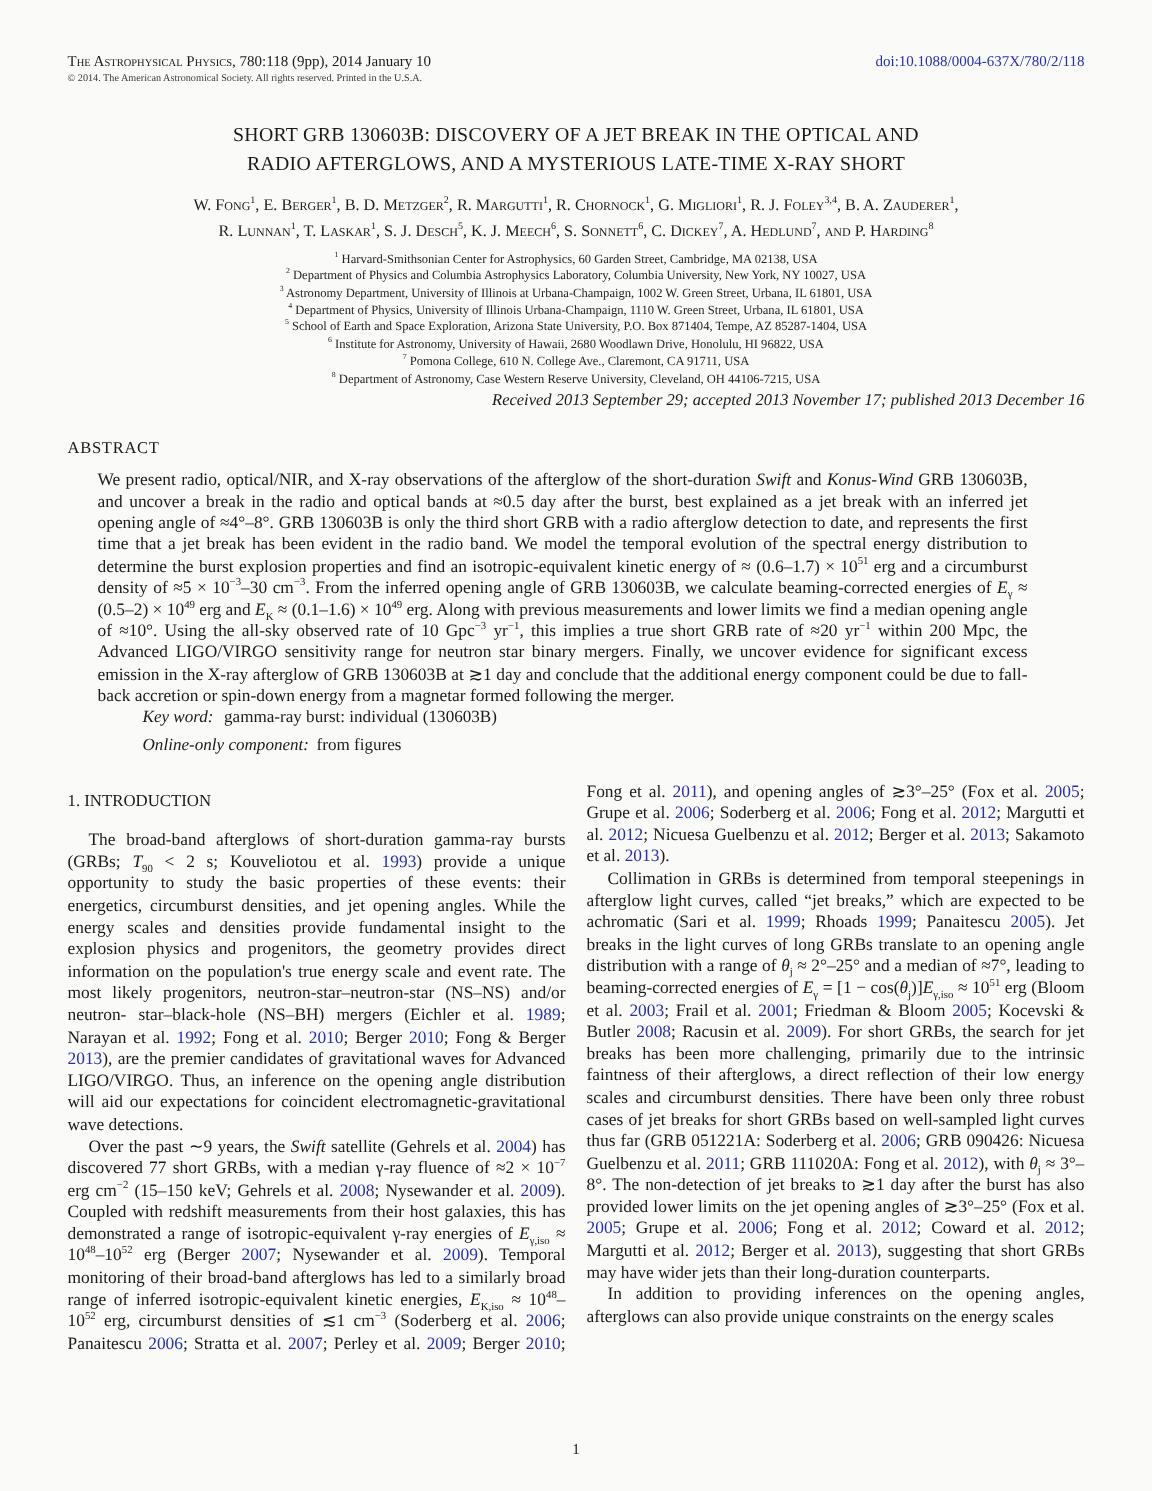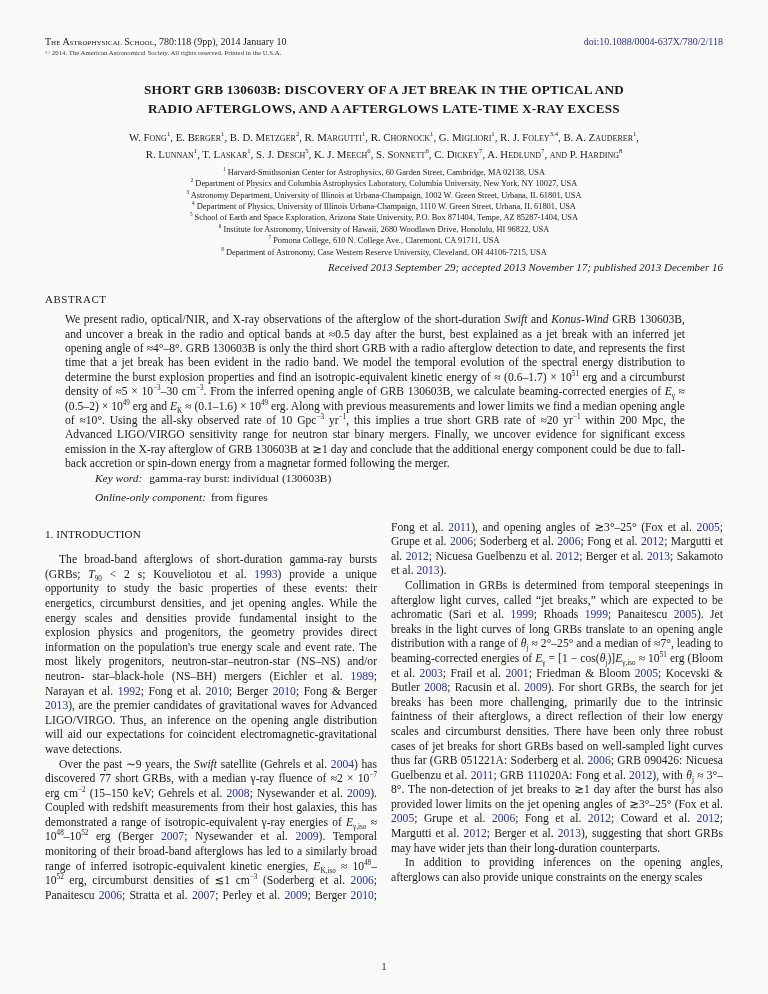--- a/index.html
+++ b/index.html
@@ -14,21 +14,21 @@
   .page{position:absolute;inset:0;padding:0 45px;box-sizing:border-box;}
   sup{font-size:0.62em;line-height:0;}
   sub{font-size:0.62em;line-height:0;}
   .cite{color:var(--link,#2830a6);}
   
   .hdr{display:flex;justify-content:space-between;align-items:baseline;margin-top:36px;font-size:10px;}
   .journal-name{font-variant:small-caps;}
   .doi{color:var(--link,#2830a6);text-decoration:none;}
   .copyright{font-size:6.8px;color:#3a3a3a;margin-top:2px;}
   
-  .title{margin-top:24px;text-align:center;font-size:13.2px;line-height:1.45;letter-spacing:.2px;font-weight:bold;}
+  .title{margin-top:24px;text-align:center;font-size:13.2px;line-height:1.45;letter-spacing:.2px;}
   .authors{margin-top:11px;text-align:center;font-variant:small-caps;font-size:10.8px;line-height:1.55;}
   .affils{margin-top:4px;text-align:center;font-size:8.4px;line-height:1.36;color:#222;}
   .received{margin-top:3px;text-align:right;font-style:italic;font-size:11px;}
   
   .abs-head{margin-top:20px;text-align:left;font-size:11px;letter-spacing:.5px;}
   .abs-body{margin:8px 38px 0 20px;text-align:justify;font-size:11.6px;line-height:14.4px;}
   .kw{margin:0 38px 0 50px;font-size:11.4px;}
   .kw .lbl{font-style:italic;margin-right:7px;}
   .mat{margin:7px 38px 0 50px;font-size:11.4px;}
   .mat .lbl{font-style:italic;margin-right:5px;}
@@ -42,29 +42,29 @@
   .intro p{margin:0;text-indent:14px;}
   .pageno{position:absolute;left:0;right:0;bottom:22px;text-align:center;font-size:10px;}
 </style>
 </head>
 <body>
 
 <div class="page">
 
   <div class="hdr">
     <div>
-      <span class="journal-name">The Astrophysical School</span><span>, 780:118 (9pp), 2014 January 10</span>
+      <span class="journal-name">The Astrophysical Physics</span><span>, 780:118 (9pp), 2014 January 10</span>
     </div>
     <div class="doi">doi:10.1088/0004-637X/780/2/118</div>
   </div>
   <div class="copyright">© 2014. The American Astronomical Society. All rights reserved. Printed in the U.S.A.</div>
 
   <div class="title">
     <div>SHORT GRB 130603B: DISCOVERY OF A JET BREAK IN THE OPTICAL AND</div>
-    <div>RADIO AFTERGLOWS, AND A AFTERGLOWS LATE-TIME X-RAY EXCESS</div>
+    <div>RADIO AFTERGLOWS, AND A MYSTERIOUS LATE-TIME X-RAY SHORT</div>
   </div>
 
   <div class="authors">
     <div>W. Fong<sup>1</sup>, E. Berger<sup>1</sup>, B. D. Metzger<sup>2</sup>, R. Margutti<sup>1</sup>, R. Chornock<sup>1</sup>, G. Migliori<sup>1</sup>, R. J. Foley<sup>3,4</sup>, B. A. Zauderer<sup>1</sup>,</div>
     <div>R. Lunnan<sup>1</sup>, T. Laskar<sup>1</sup>, S. J. Desch<sup>5</sup>, K. J. Meech<sup>6</sup>, S. Sonnett<sup>6</sup>, C. Dickey<sup>7</sup>, A. Hedlund<sup>7</sup>, and P. Harding<sup>8</sup></div>
   </div>
 
   <div class="affils">
       <div><sup>1</sup> Harvard-Smithsonian Center for Astrophysics, 60 Garden Street, Cambridge, MA 02138, USA</div>
       <div><sup>2</sup> Department of Physics and Columbia Astrophysics Laboratory, Columbia University, New York, NY 10027, USA</div>

